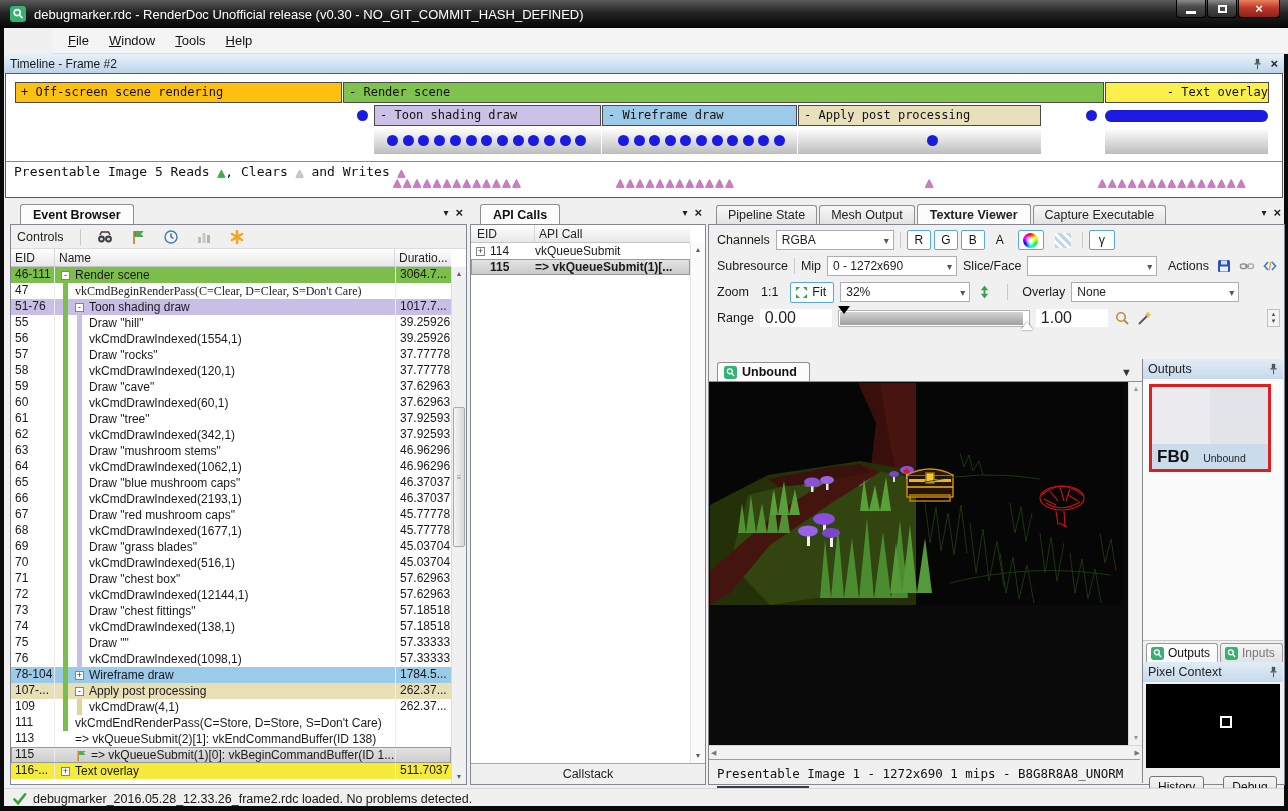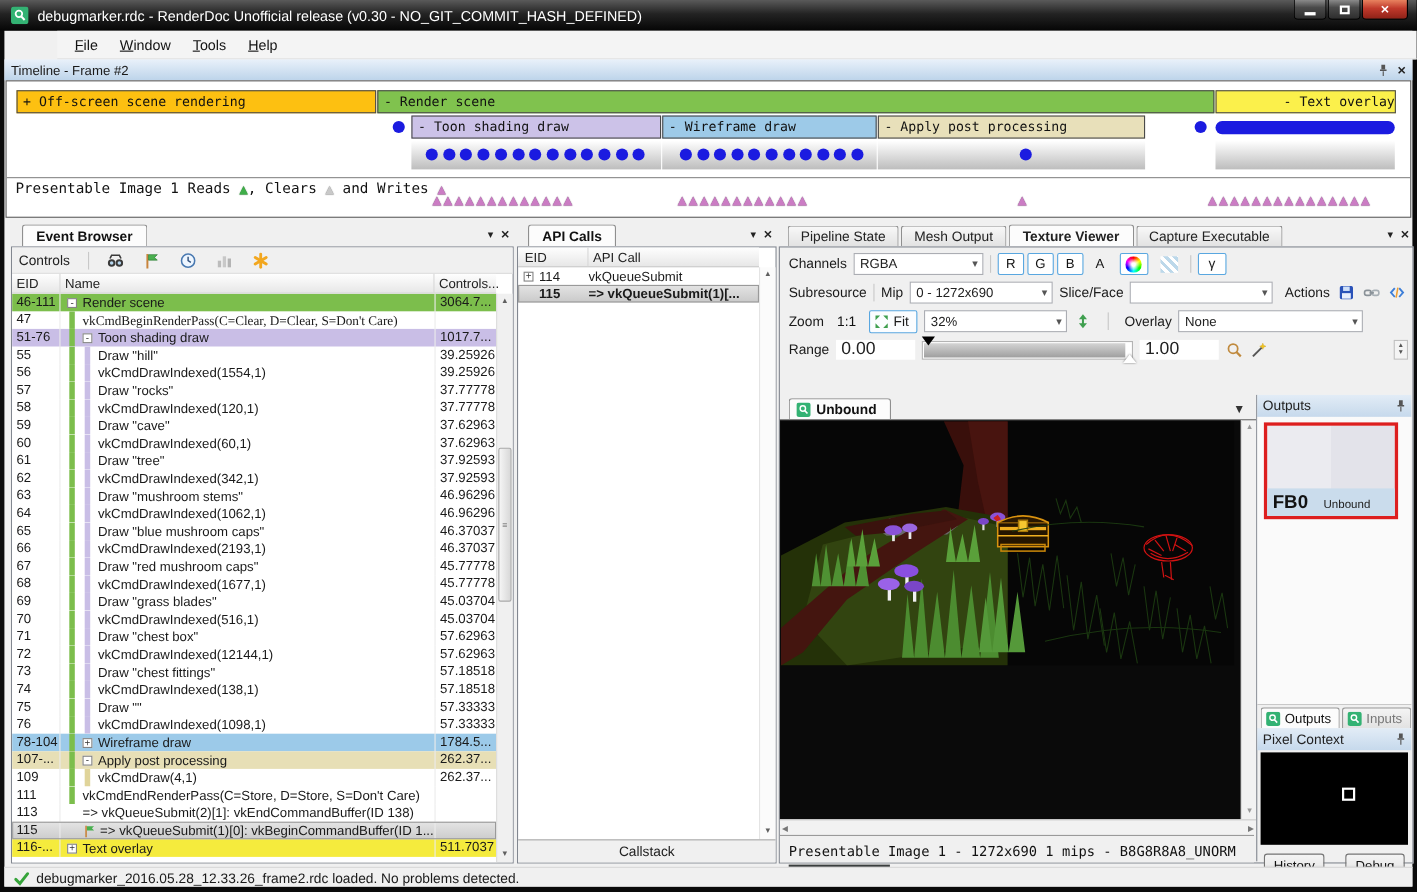--- a/index.html
+++ b/index.html
@@ -189,21 +189,21 @@
       <svg class="pin" viewBox="0 0 10 14">
           <path d="M3 1h4v5H3z" fill="#555"></path>
           <path d="M1.5 6.8h7" stroke="#555" stroke-width="1.6"></path>
           <path d="M5 7.8V13" stroke="#555" stroke-width="1.2"></path>
         </svg>
       <span class="xicon">×</span>
     </span>
   </div>
   <div class="tl-body" id="tl-body">
     <div class="tl-div"></div>
-    <div class="tl-legend"><span>Presentable Image 1 Reads </span><span class="leg-tri read"></span><span>, Clears </span><span class="leg-tri clear"></span><span> and Writes </span><span class="leg-tri write"></span></div>
+    <div class="tl-legend"><span>Presentable Image 5 Reads </span><span class="leg-tri read"></span><span>, Clears </span><span class="leg-tri clear"></span><span> and Writes </span><span class="leg-tri write"></span></div>
   <div class="tl-bar" style="left: 9px; top: 8px; width: 327px; background: rgb(253, 192, 17);">+ Off-screen scene rendering</div>
       <div class="tl-bar" style="left: 337px; top: 8px; width: 761px; background: rgb(128, 194, 78);">- Render scene</div>
       <div class="tl-bar" style="left: 1099px; top: 8px; width: 164px; background: rgb(251, 240, 75); text-align: right;">- Text overlay</div>
       <div class="tl-bar" style="left: 368px; top: 31px; width: 227px; background: rgb(204, 194, 232);">- Toon shading draw</div>
       <div class="tl-bar" style="left: 596px; top: 31px; width: 195px; background: rgb(157, 202, 232);">- Wireframe draw</div>
       <div class="tl-bar" style="left: 792px; top: 31px; width: 243px; background: rgb(232, 224, 186);">- Apply post processing</div>
       <div class="tl-strip" style="left: 368px; width: 227px;"></div>
       <div class="tl-strip" style="left: 596px; width: 195px;"></div>
       <div class="tl-strip" style="left: 792px; width: 243px;"></div>
       <div class="tl-strip" style="left: 1099px; width: 163px;"></div>
@@ -287,21 +287,21 @@
                 <path d="M8 2v12"></path>
                 <path d="M3 5l10 6"></path>
                 <path d="M13 5L3 11"></path>
               </g>
             </svg>
           </span>
       </div>
       <div class="ebhead">
         <div class="h-eid">EID</div>
         <div class="h-name">Name</div>
-        <div class="h-dur">Controls...</div>
+        <div class="h-dur">Duratio...</div>
       </div>
       <div id="eb-rows">
           <div class="ebrow green">
             <div class="c-eid">46-111</div>
             <div class="c-name" style="padding-left: 6px;">
               <span class="exp">-</span>
               <span>Render scene</span>
             </div>
             <div class="c-dur">3064.7...</div>
           </div>

